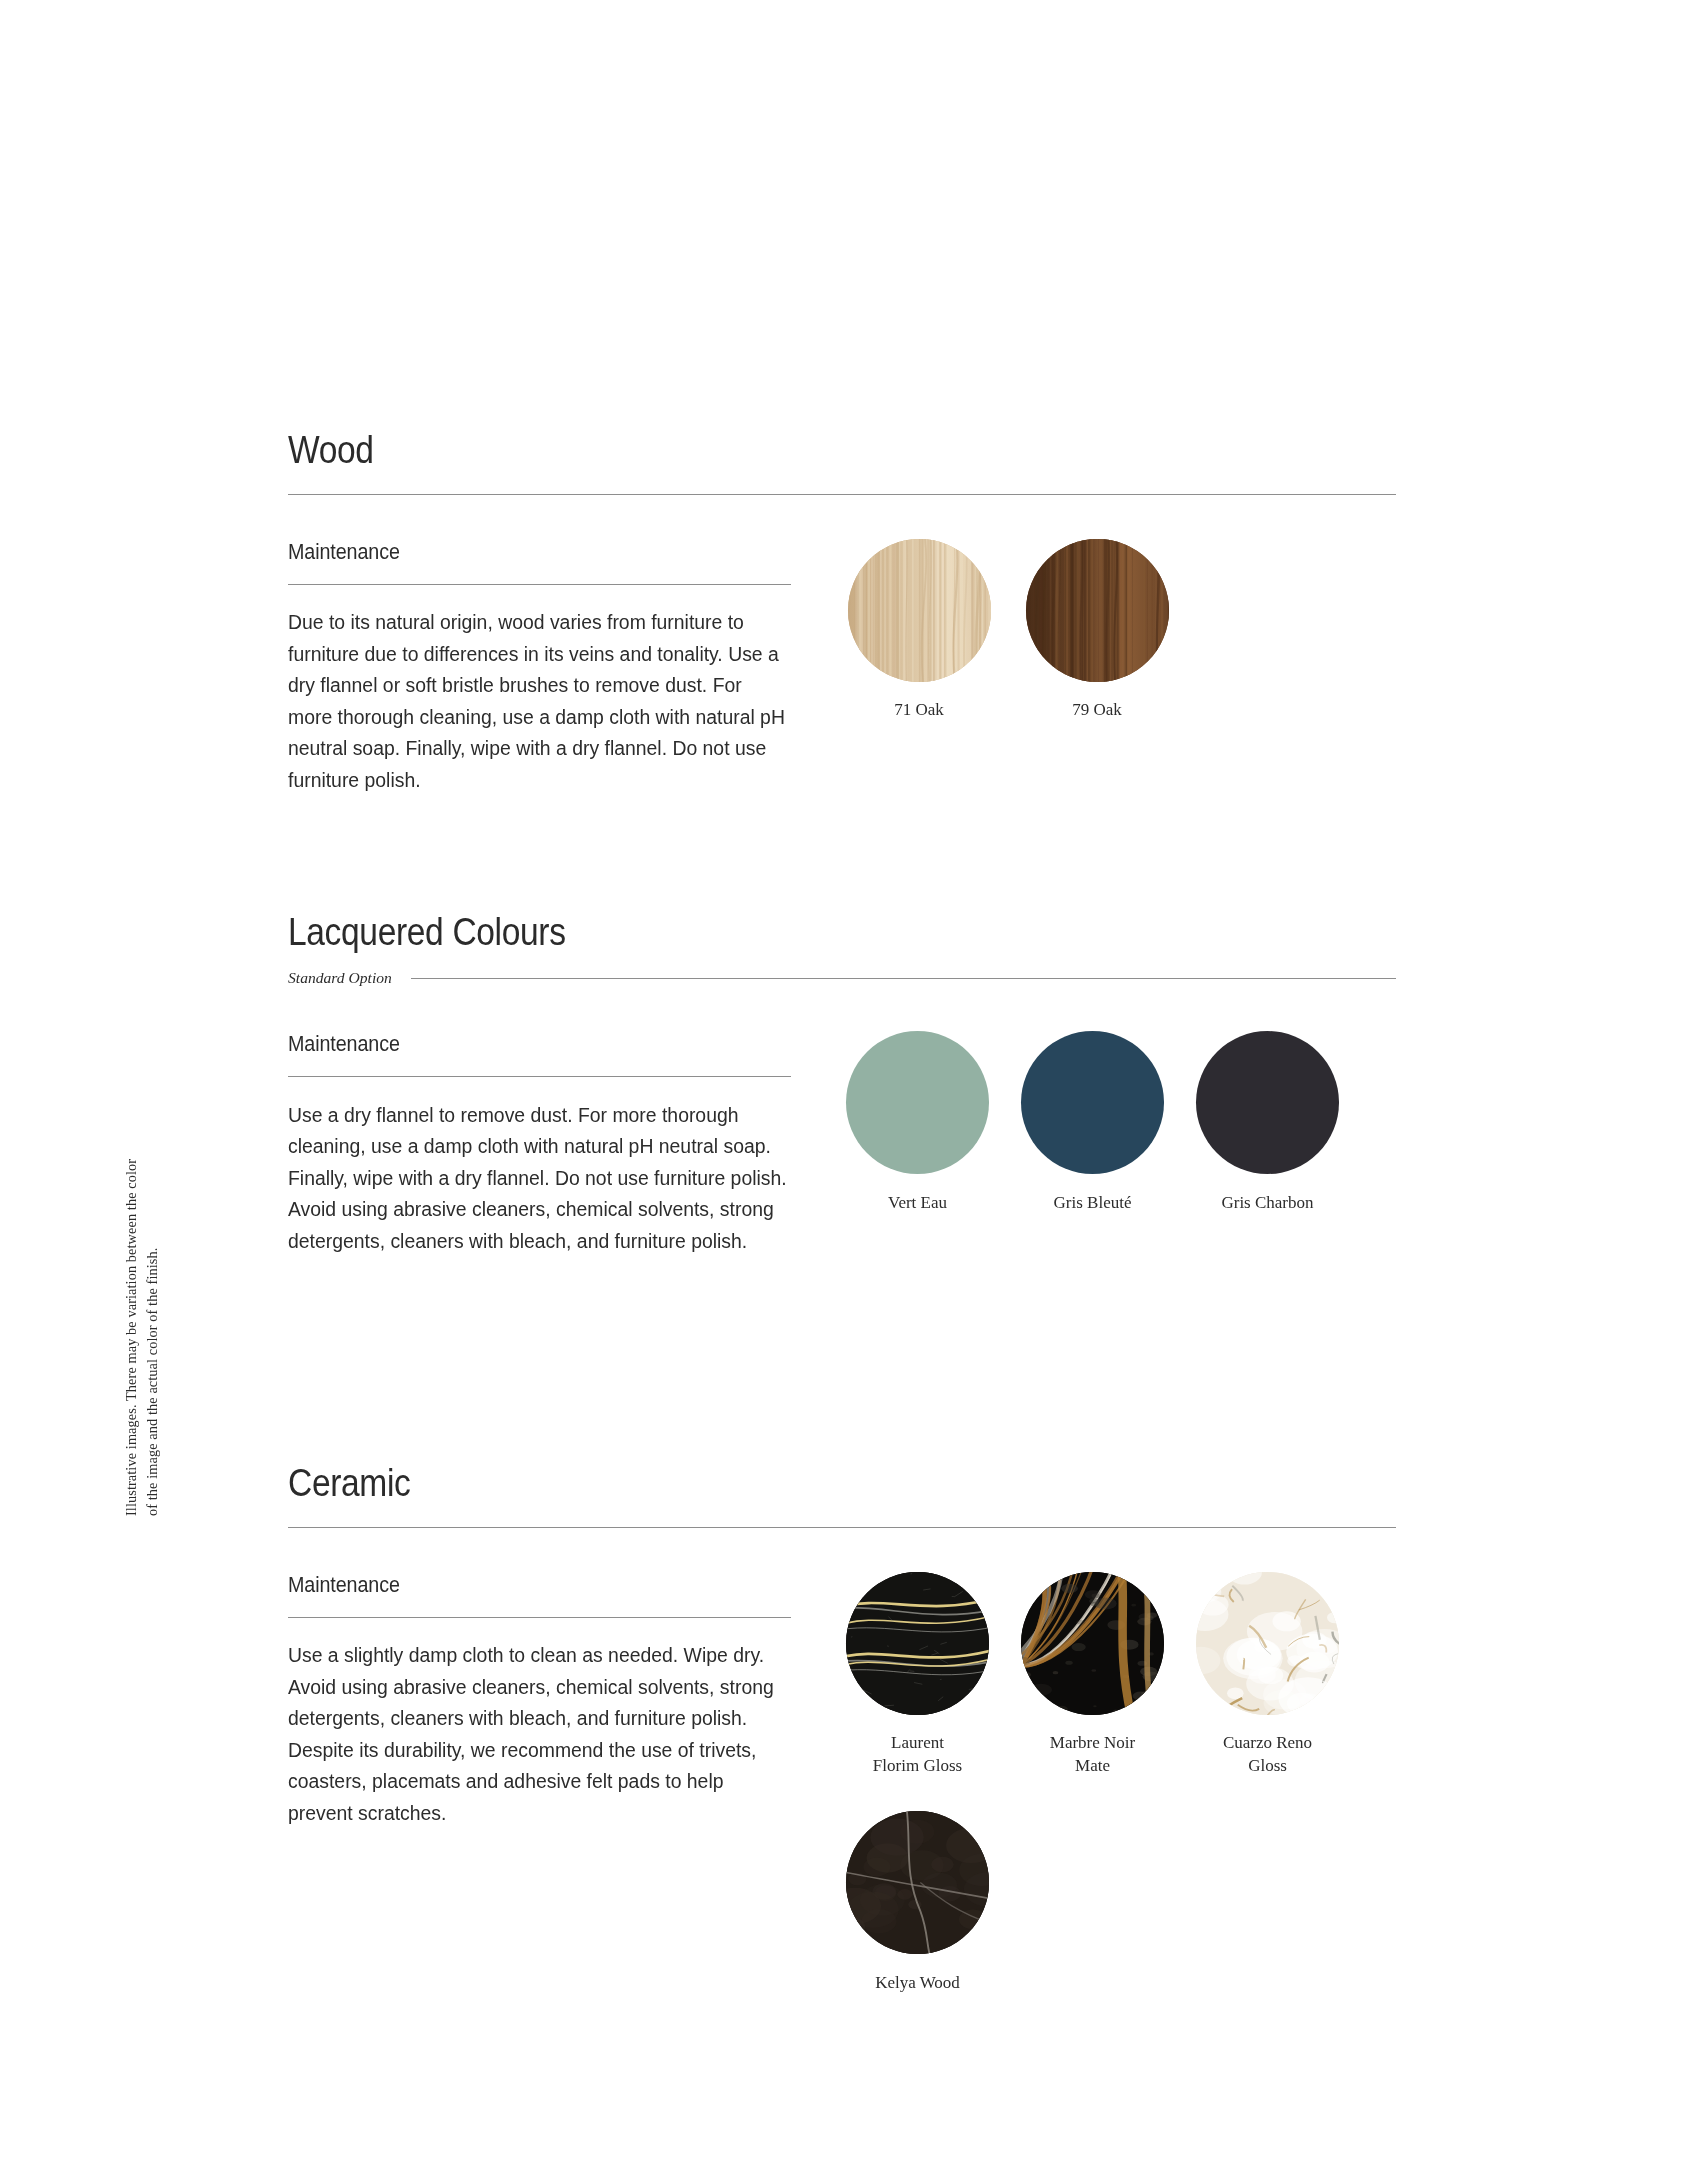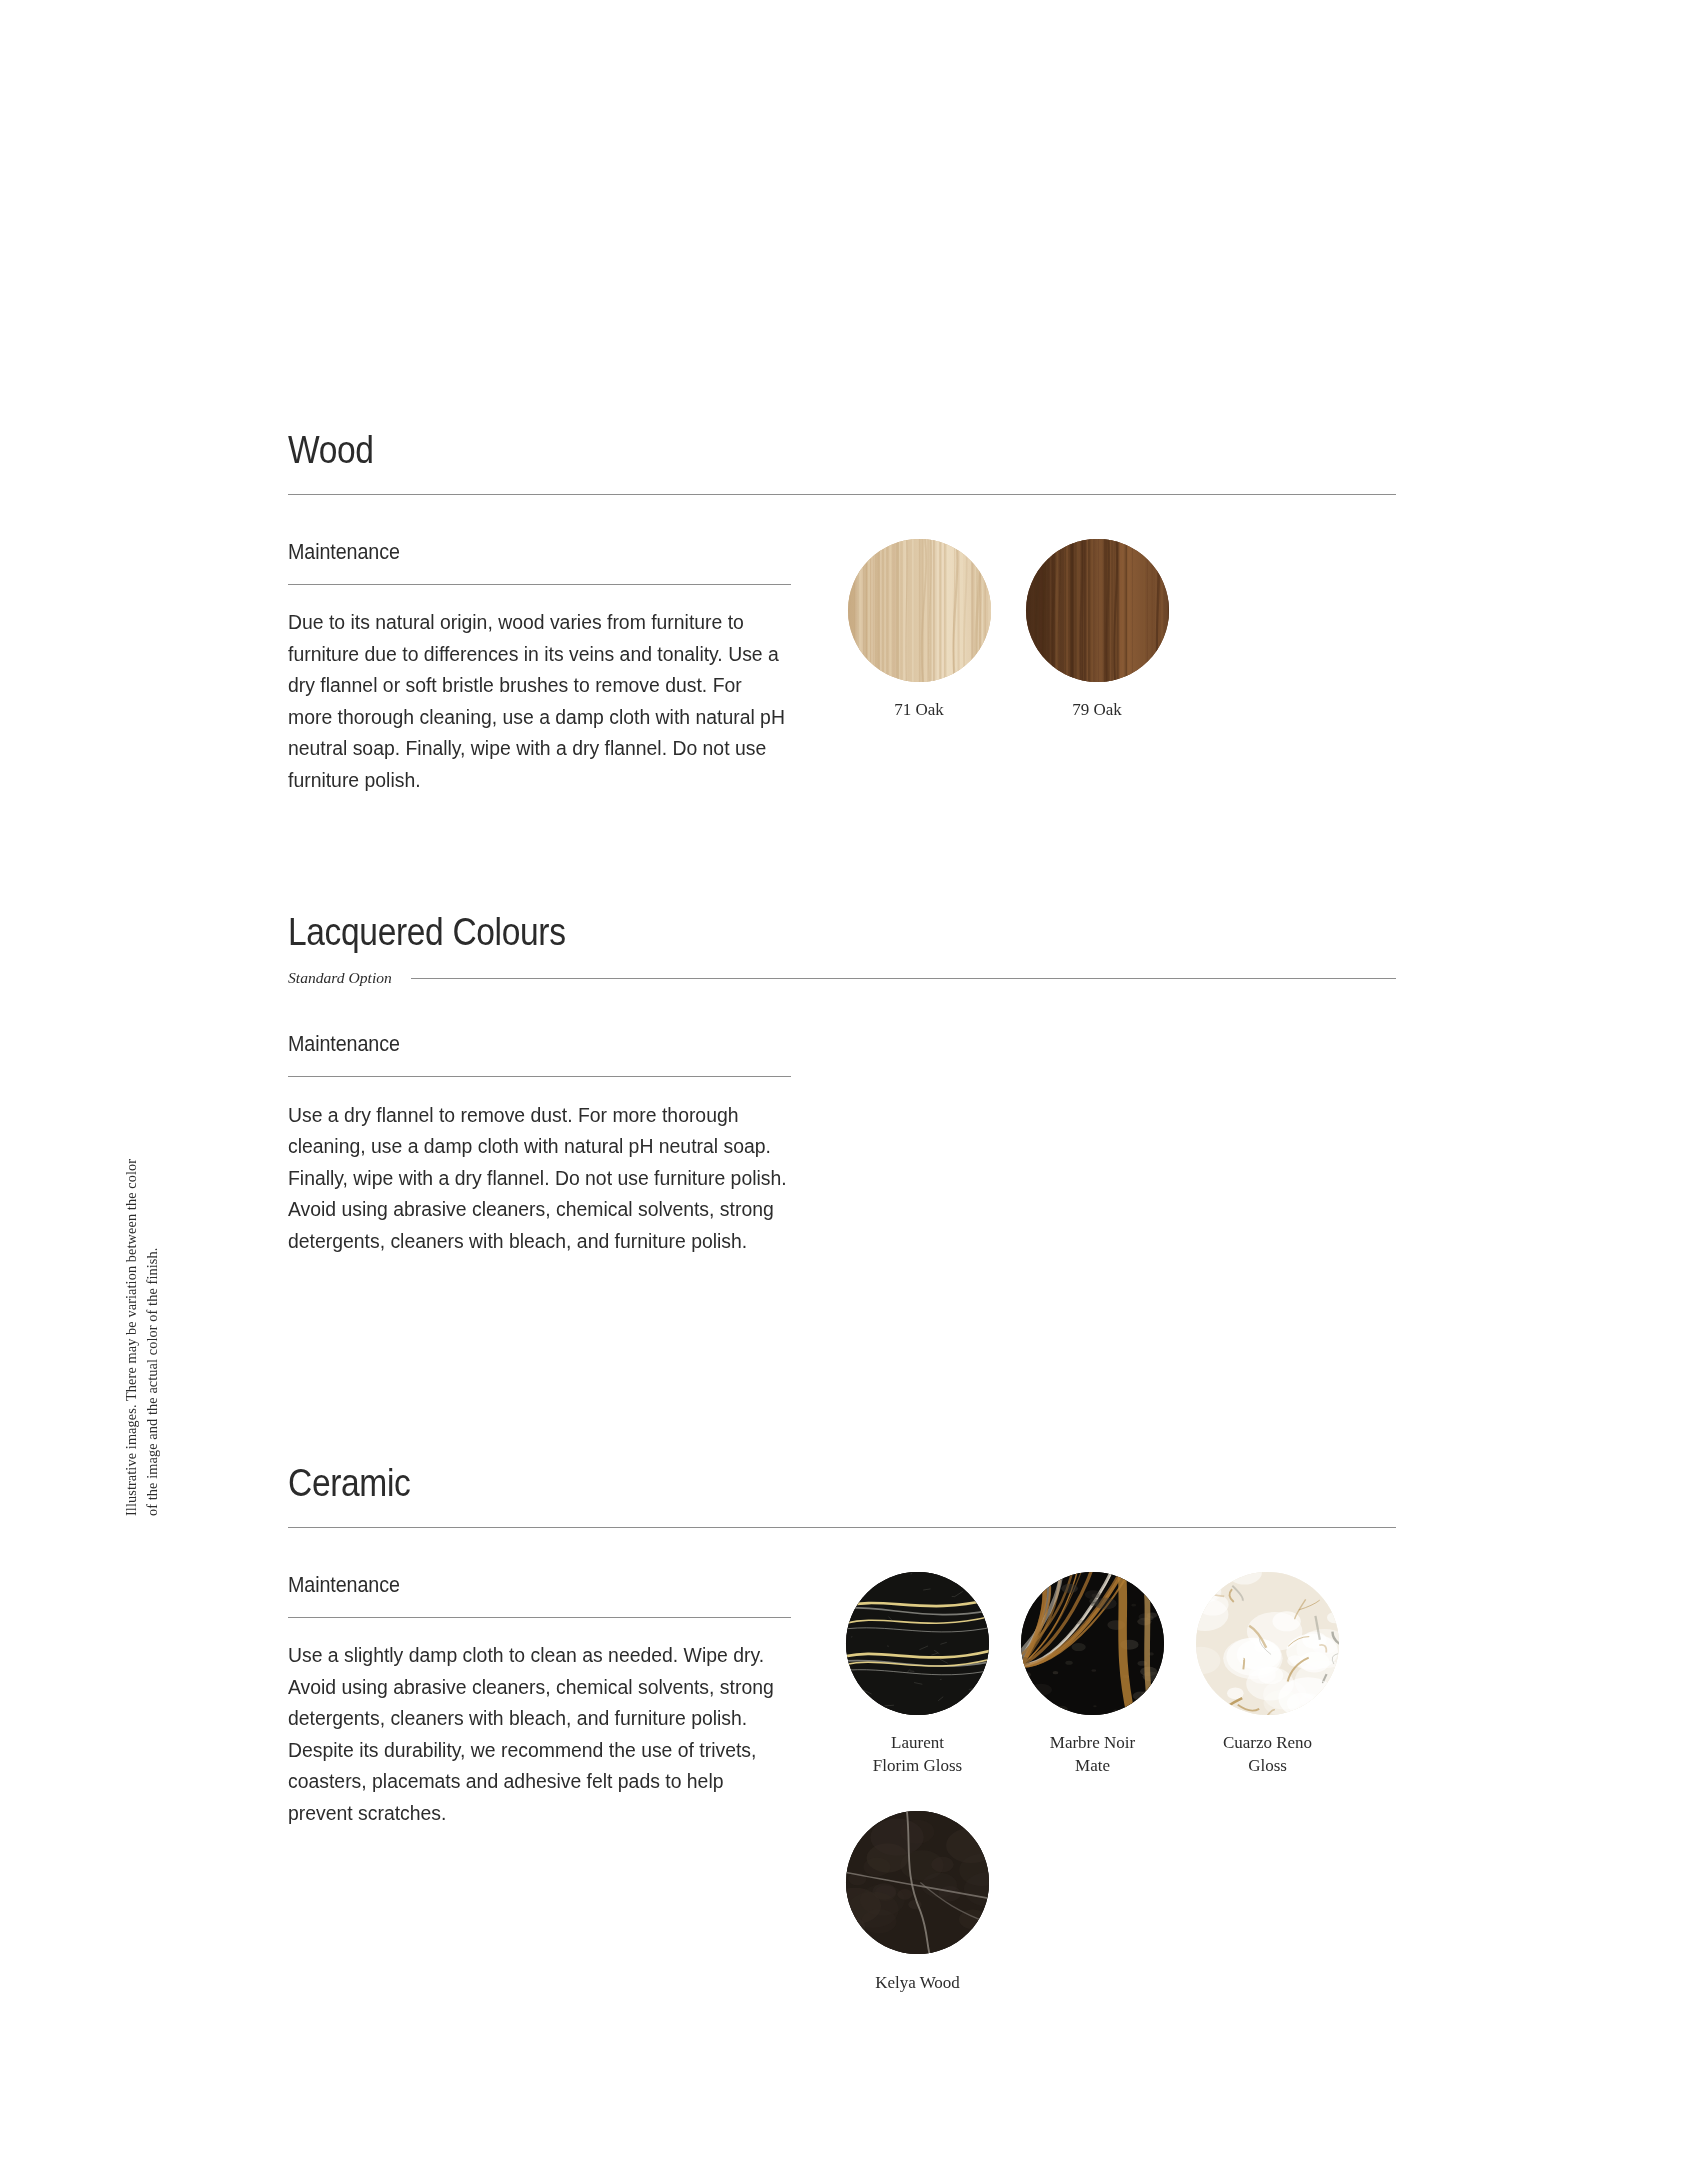--- a/index.html
+++ b/index.html
@@ -374,20 +374,34 @@
       <div class="subtitle-label">Standard Option</div>
       <div class="subtitle-rule"></div>
     </div>
     <div class="cols">
       <div class="col-left">
         <h2 class="sub-head">Maintenance</h2>
         <div class="sub-rule"></div>
         <p class="body-copy">Use a dry flannel to remove dust. For more thorough cleaning, use a damp cloth with natural pH neutral soap. Finally, wipe with a dry flannel. Do not use furniture polish. Avoid using abrasive cleaners, chemical solvents, strong detergents, cleaners with bleach, and furniture polish.</p>
       </div>
       <div class="col-right" id="lacquer-swatches">
+          <div class="swatch-row">
+            <div class="swatch">
+              <div class="disc" style="background: rgb(147, 177, 163);"></div>
+              <div class="swatch-label">Vert Eau</div>
+            </div>
+            <div class="swatch">
+              <div class="disc" style="background: rgb(39, 70, 92);"></div>
+              <div class="swatch-label">Gris Bleuté</div>
+            </div>
+            <div class="swatch">
+              <div class="disc" style="background: rgb(45, 43, 49);"></div>
+              <div class="swatch-label">Gris Charbon</div>
+            </div>
+          </div>
         </div>
     </div>
   </section>
 
   <section class="section" id="sec-ceramic">
     <h1 class="sec-title">Ceramic</h1>
     <div class="sec-rule"></div>
     <div class="cols">
       <div class="col-left">
         <h2 class="sub-head">Maintenance</h2>

